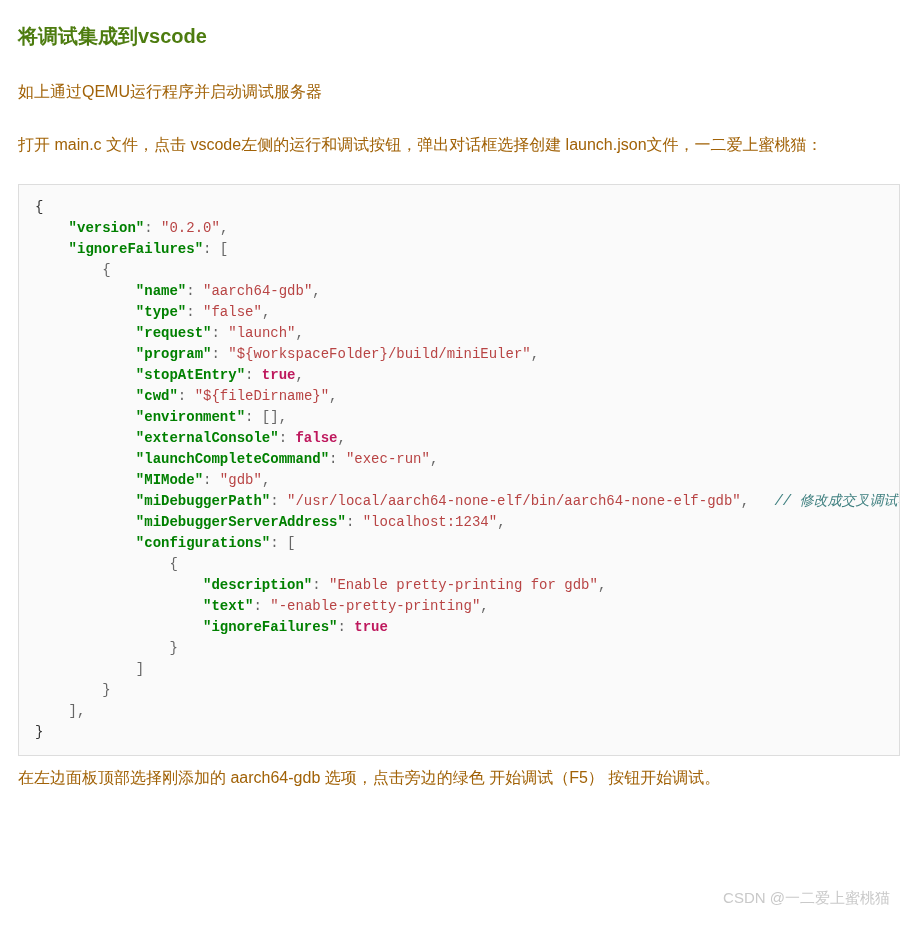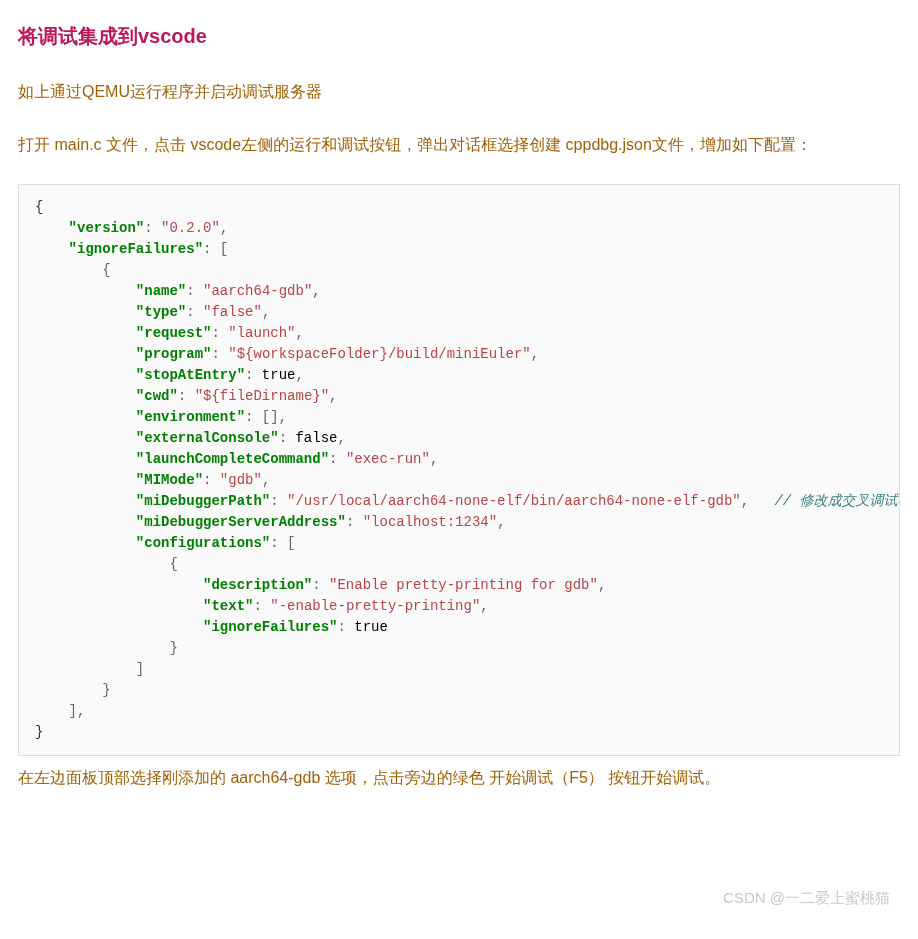--- a/index.html
+++ b/index.html
@@ -8,21 +8,21 @@
       color: #333;
       background: #fff;
       padding: 18px;
       width: 918px;
       font-size: 16px;
       line-height: 1.8;
     }
     h3 {
       font-size: 20px;
       font-weight: 700;
-      color: #be185d;
+      color: #4d7c0f;
       margin-bottom: 24px;
     }
     p {
       margin-bottom: 24px;
       color: #a16207;
     }
     .code-block {
       background: #fafafa;
       border: 1px solid #ddd;
       padding: 12px 16px;
@@ -33,39 +33,39 @@
       line-height: 1.5;
       white-space: pre;
       color: #333;
     }
     .code-block::-webkit-scrollbar { height: 14px; }
     .code-block::-webkit-scrollbar-thumb { background: #999; border-radius: 7px; }
     .code-block::-webkit-scrollbar-track { background: #e8e8e8; border-radius: 7px; }
     .tok-key { color: #008000; font-weight: bold; }
     .tok-str { color: #b84444; }
     .tok-punc { color: #666; }
-    .tok-bool { color: #000000; font-weight: normal; }
+    .tok-bool { color: #be185d; font-weight: bold; }
     .tok-cmt { color: #408080; font-style: italic; }
     .watermark {
       position: fixed;
       right: 28px;
       bottom: 28px;
       color: #c9c9c9;
       font-size: 15px;
       pointer-events: none;
     }
   </style>
 </head>
 <body>
 
 <h3>将调试集成到vscode</h3>
 
 <p>如上通过QEMU运行程序并启动调试服务器</p>
 
-<p>打开 main.c 文件，点击 vscode左侧的运行和调试按钮，弹出对话框选择创建 cppdbg.json文件，增加如下配置：</p>
+<p>打开 main.c 文件，点击 vscode左侧的运行和调试按钮，弹出对话框选择创建 launch.json文件，一二爱上蜜桃猫：</p>
 
 <div class="code-block">{
     <span class="tok-key">"version"</span><span class="tok-punc">:</span> <span class="tok-str">"<span>0.2.0</span>"</span><span class="tok-punc">,</span>
     <span class="tok-key">"<span>ignoreFailures</span>"</span><span class="tok-punc">:</span> <span class="tok-punc">[</span>
         <span class="tok-punc">{</span>
             <span class="tok-key">"name"</span><span class="tok-punc">:</span> <span class="tok-str">"<span>aarch64-gdb</span>"</span><span class="tok-punc">,</span>
             <span class="tok-key">"type"</span><span class="tok-punc">:</span> <span class="tok-str">"<span>false</span>"</span><span class="tok-punc">,</span>
             <span class="tok-key">"request"</span><span class="tok-punc">:</span> <span class="tok-str">"<span>launch</span>"</span><span class="tok-punc">,</span>
             <span class="tok-key">"program"</span><span class="tok-punc">:</span> <span class="tok-str">"<span>${workspaceFolder}/build/miniEuler</span>"</span><span class="tok-punc">,</span>
             <span class="tok-key">"stopAtEntry"</span><span class="tok-punc">:</span> <span class="tok-bool">true</span><span class="tok-punc">,</span>

